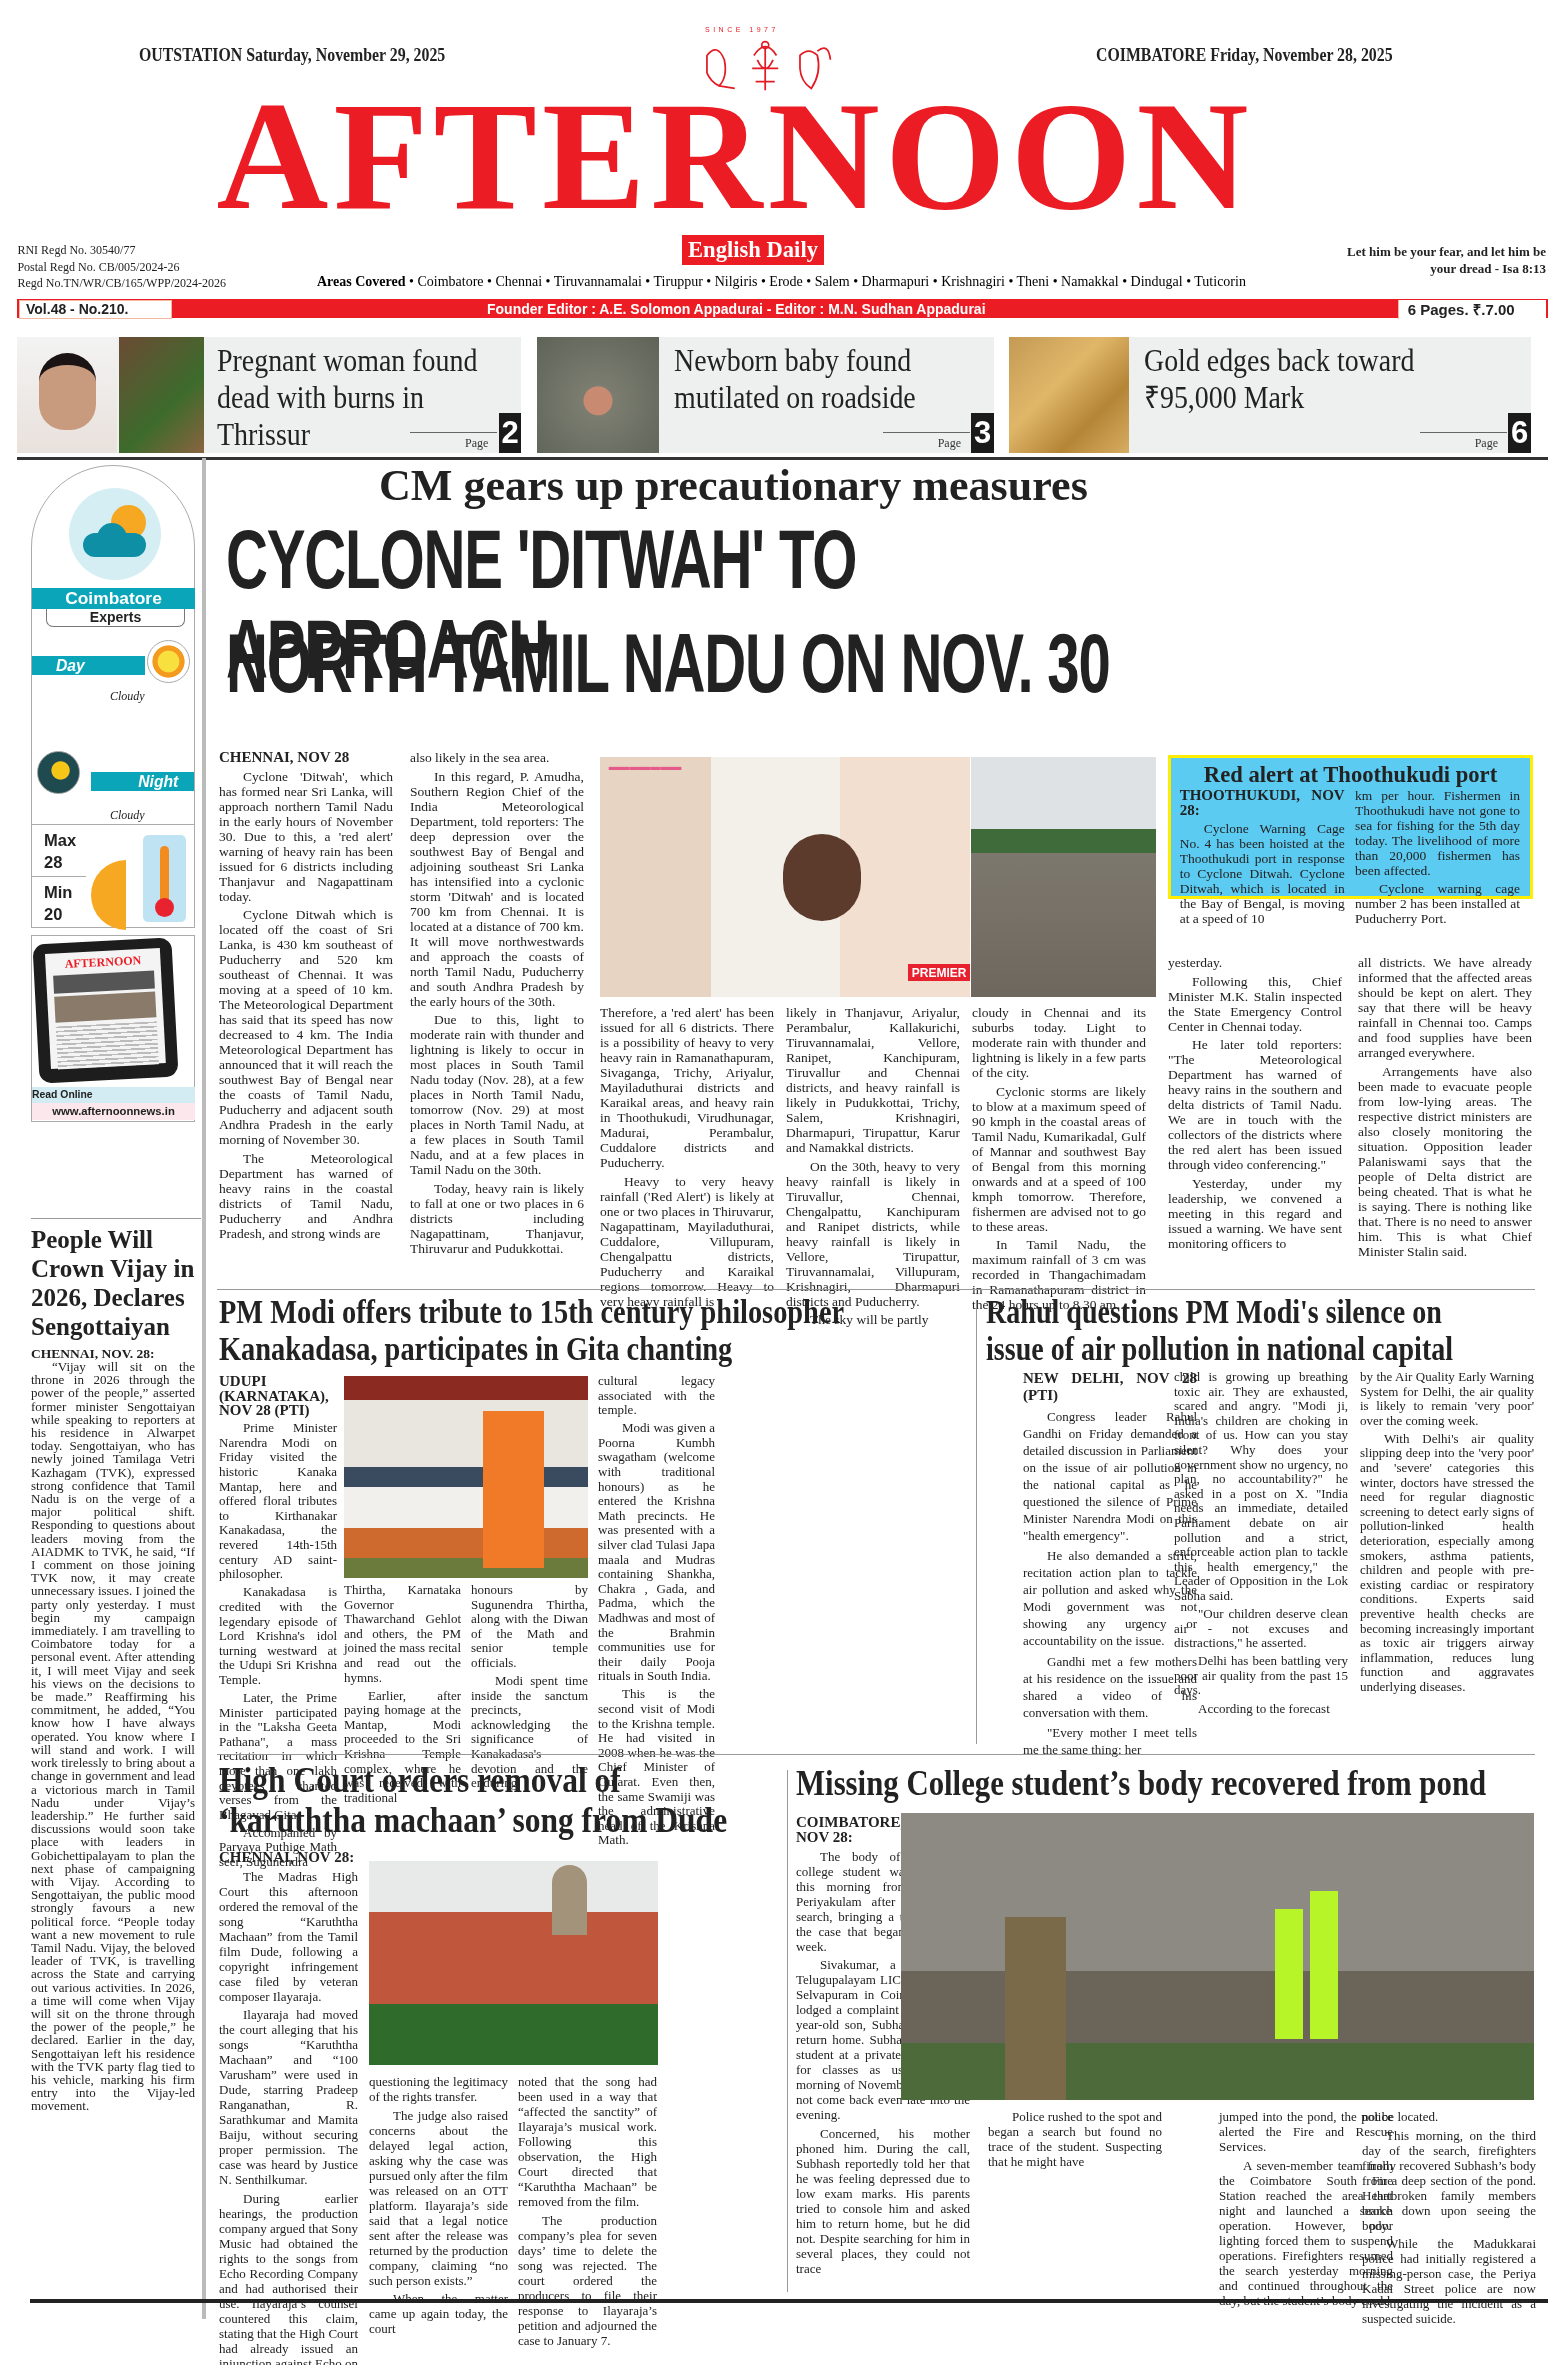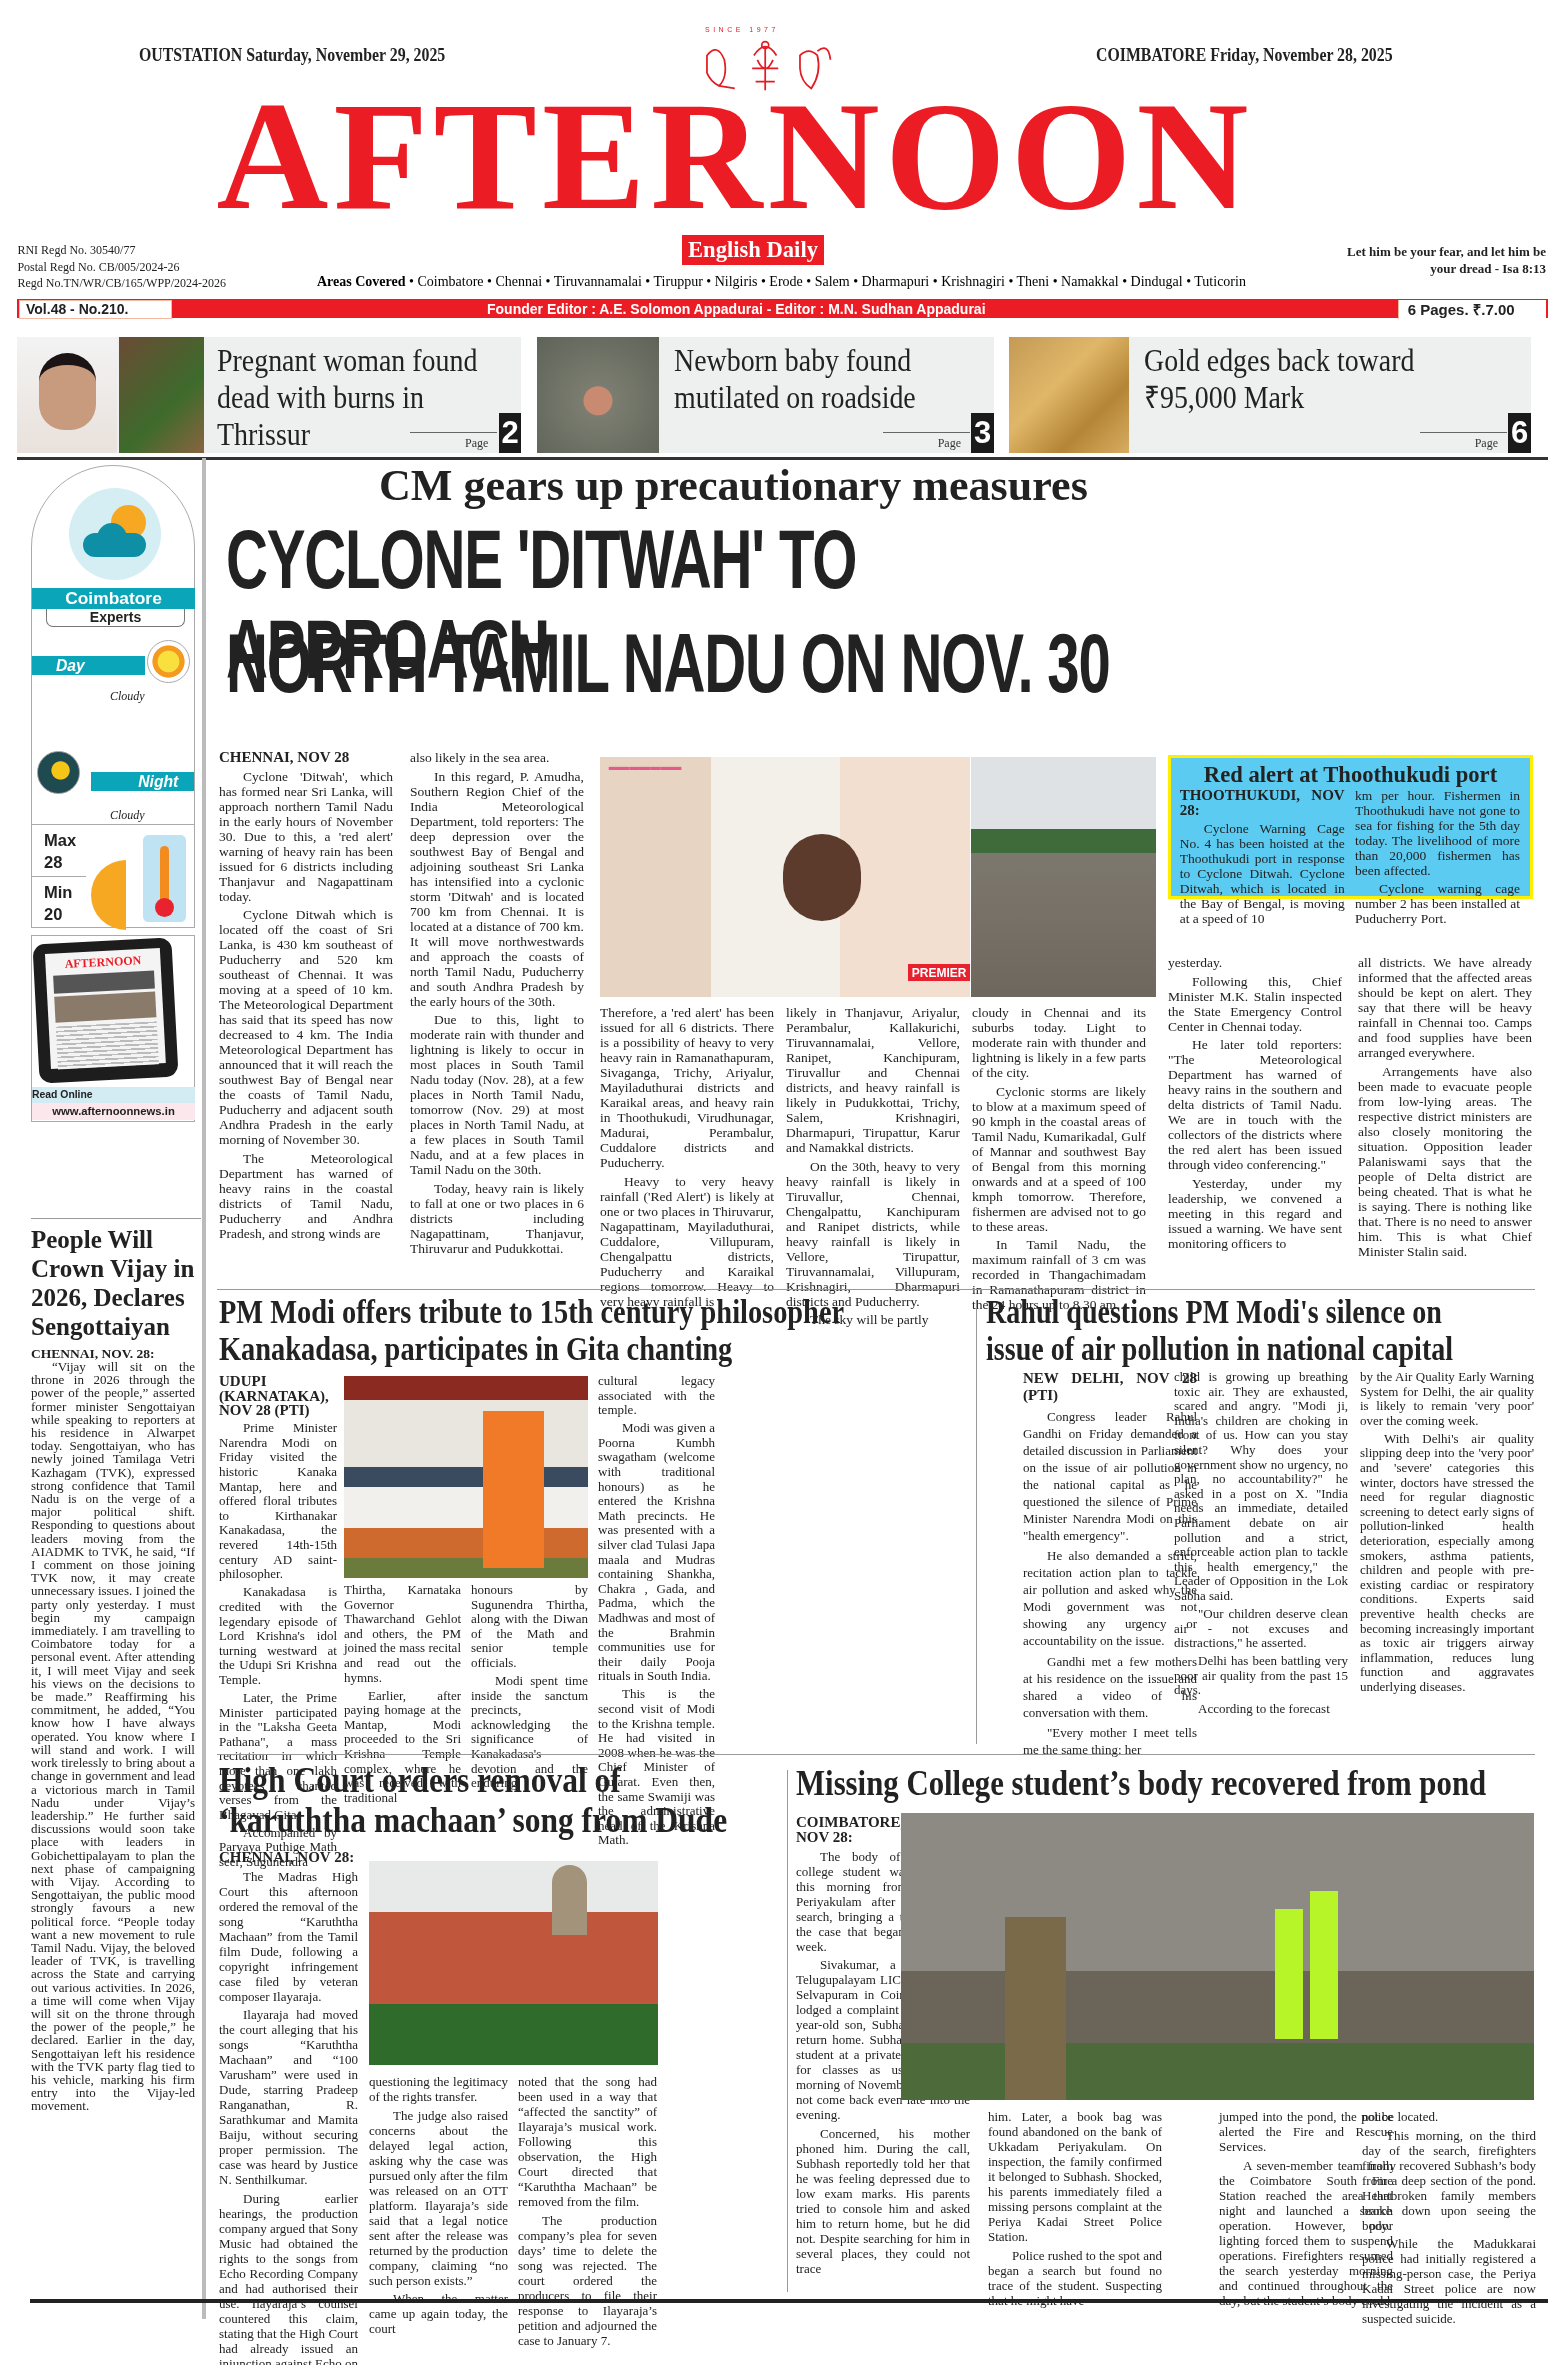--- a/index.html
+++ b/index.html
@@ -274,21 +274,20 @@
   <p>The body of a missing college student was recovered this morning from Ukkadam Periyakulam after a three-day search, bringing a tragic end to the case that began earlier this week.</p>
   <p>Sivakumar, a resident of Telugupalayam LIC Colony near Selvapuram in Coimbatore, had lodged a complaint after his 19-year-old son, Subhash, failed to return home. Subhash, a B.Com student at a private college, left for classes as usual on the morning of November 26 but did not come back even late into the evening.</p>
   <p>Concerned, his mother phoned him. During the call, Subhash reportedly told her that he was feeling depressed due to low exam marks. His parents tried to console him and asked him to return home, but he did not. Despite searching for him in several places, they could not trace</p>
 </div>
 <div class="abs img" style="left:901px;top:1813px;width:633px;height:287px;background:linear-gradient(#8d8a83 0 55%,#6b6559 55% 80%,#4d6b3a 80%)">
   <div style="position:absolute;left:374px;top:96px;width:28px;height:130px;background:#b7f528"></div>
   <div style="position:absolute;left:409px;top:78px;width:28px;height:148px;background:#b7f528"></div>
   <div style="position:absolute;left:104px;top:104px;width:61px;height:183px;background:#7a6a4a"></div>
 </div>
 <div class="abs colt" style="left:988px;top:2109px;width:174px;font-size:13px;line-height:15px">
-  <p style="text-indent:0">him. Later, a book bag was found abandoned on the bank of Ukkadam Periyakulam. On inspection, the family confirmed it belonged to Subhash. Shocked, his parents immediately filed a missing persons complaint at the Periya Kadai Street Police Station.</p>
   <p>Police rushed to the spot and began a search but found no trace of the student. Suspecting that he might have</p>
 </div>
 <div class="abs colt" style="left:1219px;top:2109px;width:174px;font-size:13px;line-height:15px">
   <p style="text-indent:0">jumped into the pond, the police alerted the Fire and Rescue Services.</p>
   <p>A seven-member team from the Coimbatore South Fire Station reached the area that night and launched a search operation. However, poor lighting forced them to suspend operations. Firefighters resumed the search yesterday morning and continued throughout the day, but the student’s body could</p>
 </div>
 <div class="abs colt" style="left:1362px;top:2109px;width:174px;font-size:13px;line-height:15px">
   <p style="text-indent:0">not be located.</p>
   <p>This morning, on the third day of the search, firefighters finally recovered Subhash’s body from a deep section of the pond. Heartbroken family members broke down upon seeing the body.</p>
   <p>While the Madukkarai police had initially registered a missing-person case, the Periya Kadai Street police are now investigating the incident as a suspected suicide.</p>

